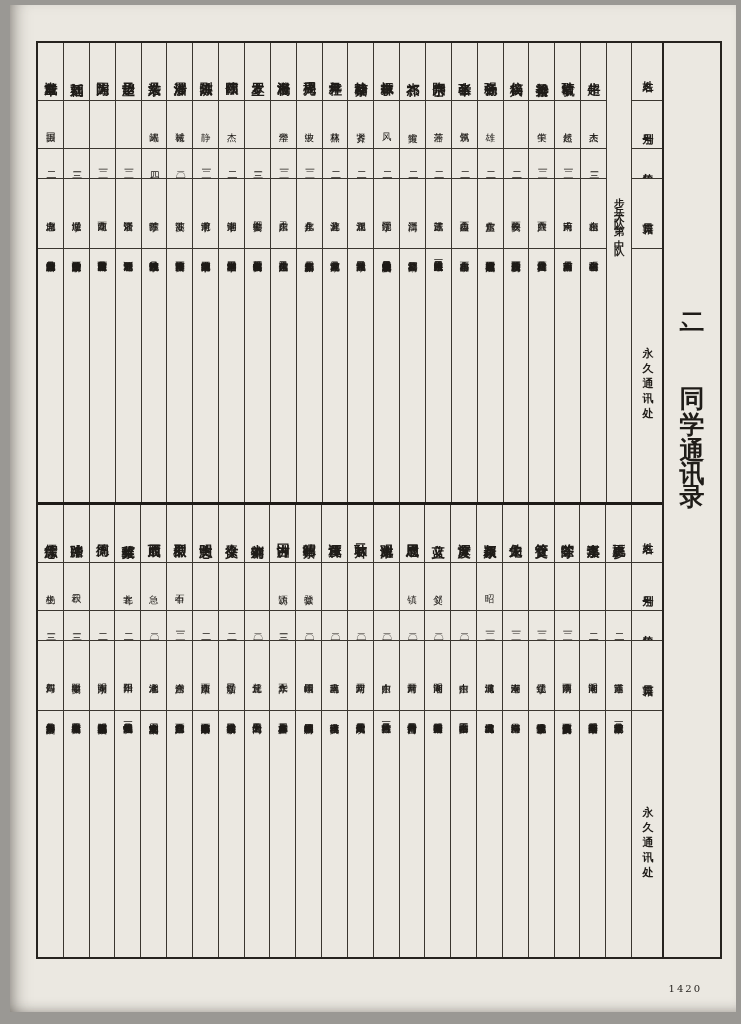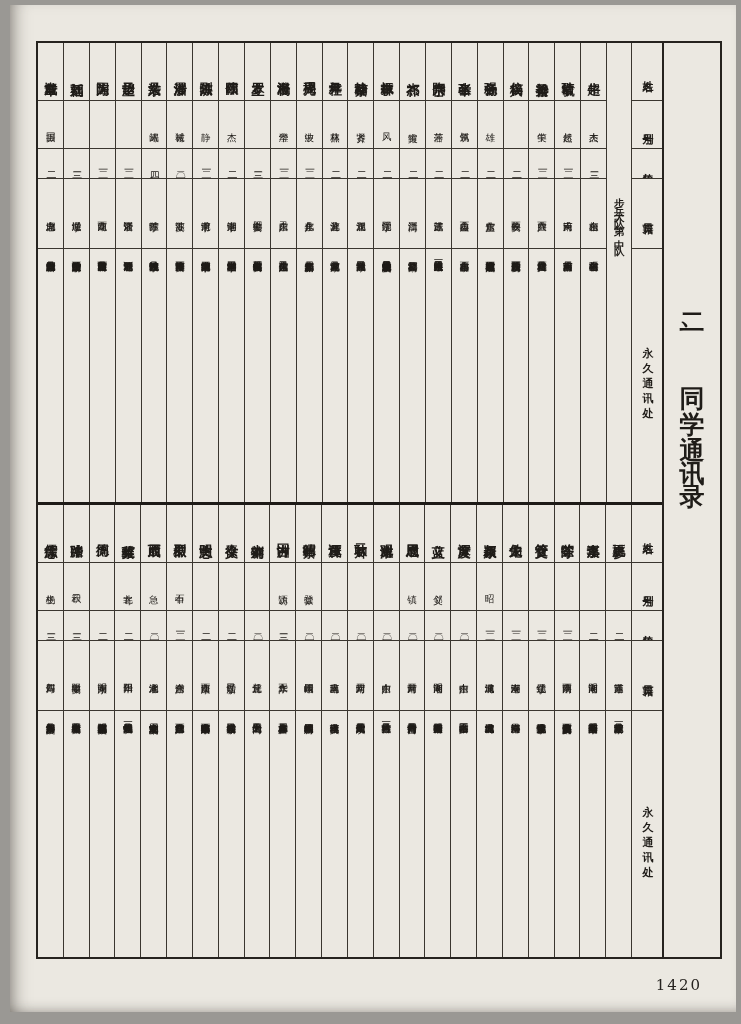--- a/index.html
+++ b/index.html
@@ -63,21 +63,21 @@
   .title-strip {
     flex:0 0 56px; display:flex; justify-content:center; align-items:flex-start;
     padding-top:252px;
   }
   .title-strip > span {
     writing-mode:vertical-rl; text-orientation:upright;
     font-size:25px; font-weight:700; letter-spacing:24px; line-height:1;
   }
   .page-number {
     position:absolute; right:34px; bottom:18px;
-    font-size:15px; letter-spacing:2px; color:#26231f;
+    font-size:10px; letter-spacing:2px; color:#26231f;
   }
 </style>
 </head>
 <body>
 
 <div class="scan">
   <div class="page">
 
     <div class="sheet">
       <div class="table-area">

